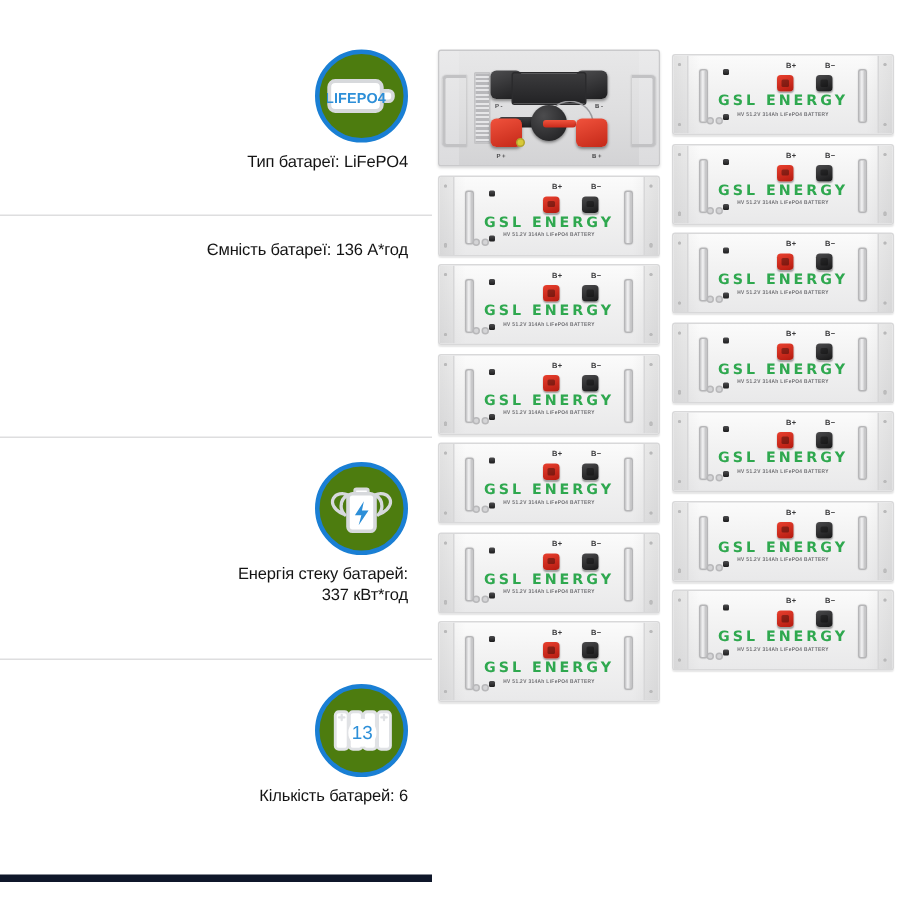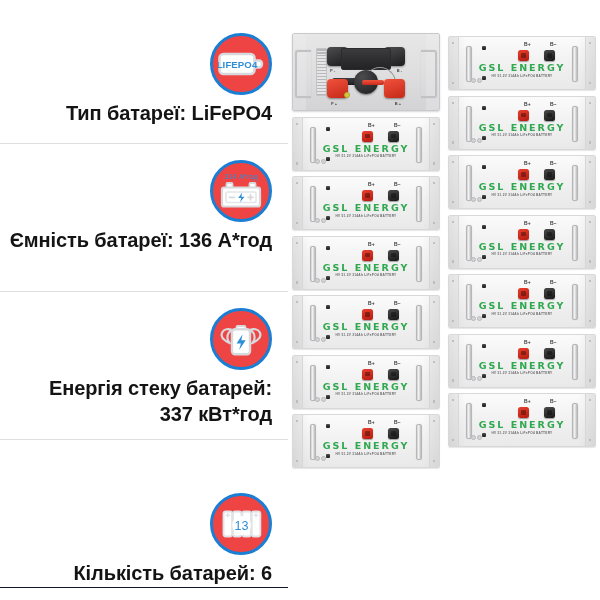--- a/index.html
+++ b/index.html
@@ -21,33 +21,33 @@
   .spec-row{
     position:relative;
     box-sizing:border-box;
     display:flex;
     flex-direction:column;
     align-items:flex-end;
     justify-content:flex-start;
     padding-right:16px;
     border-bottom:1px solid #dededf;
   }
-  .spec-row.last{border-bottom:1px solid #0f172a;justify-content:flex-end;}
+  .spec-row.last{border-bottom:5px solid #0f172a;}
 
   .icon-circle{
     width:62px;height:62px;border-radius:50%;
     border:3px solid #1a7fd4;
     box-sizing:border-box;
     display:flex;align-items:center;justify-content:center;
-    background:#ef4444;
+    background:#4d7c0f;
     margin-bottom:6px;
   }
   .spec-label{
-    font-size:20px;
-    font-weight:bold;
+    font-size:11px;
+    font-weight:normal;
     color:#141414;
     text-align:right;
     line-height:1.28;
     letter-spacing:-0.1px;
     white-space:pre-line;
   }
 
   
   .rack{
     position:relative;
@@ -263,32 +263,20 @@
         <svg class="ic" width="46" height="30" viewBox="0 0 46 30">
           <rect x="1.5" y="5" width="35" height="20" rx="4" ry="4" fill="#fff" stroke="#d7d9dc" stroke-width="2.6"></rect>
           <path d="M37 11.5h4a3 3 0 0 1 3 3v1a3 3 0 0 1-3 3h-4z" fill="#fff" stroke="#d7d9dc" stroke-width="2.4" stroke-linejoin="round"></path>
           <text x="19" y="19.4" text-anchor="middle" font-size="9.6" font-family="Liberation Sans, sans-serif" font-weight="bold" fill="#2d8fd8" letter-spacing="0.1">LIFEPO4</text>
         </svg>
       </div>
       <div class="spec-label">Тип батареї: LiFePO4</div>
     </div>
 
     <div class="spec-row" style="height:148px;padding-top:16px;">
-      <div class="icon-circle">
-        <svg class="ic" width="48" height="42" viewBox="0 0 48 42">
-          <text x="24" y="9" text-anchor="middle" font-size="7.4" font-family="Liberation Sans, sans-serif" fill="#2d8fd8">314 А*год</text>
-          <rect x="9.5" y="13" width="6" height="5" rx="1" fill="#fff" stroke="#d7d9dc" stroke-width="1.8"></rect>
-          <rect x="32.5" y="13" width="6" height="5" rx="1" fill="#fff" stroke="#d7d9dc" stroke-width="1.8"></rect>
-          <rect x="5" y="17.5" width="38" height="19" rx="2" fill="#fff" stroke="#d7d9dc" stroke-width="2.2"></rect>
-          <rect x="9" y="22" width="30" height="10.5" rx="1.5" fill="#fff" stroke="#e3e5e8" stroke-width="1.6"></rect>
-          <path d="M12.5 27.3h5" stroke="#d7d9dc" stroke-width="1.8" stroke-linecap="round"></path>
-          <path d="M31 27.3h5M33.5 24.8v5" stroke="#d7d9dc" stroke-width="1.8" stroke-linecap="round"></path>
-          <path d="M25.2 22.6l-4 5.4h3.1l-1.2 4.3 4.4-5.6h-3.1z" fill="#2d8fd8"></path>
-        </svg>
-      </div>
       <div class="spec-label">Ємність батареї: 136 А*год</div>
     </div>
 
     <div class="spec-row" style="height:148px;padding-top:16px;">
       <div class="icon-circle">
         <svg class="ic" width="48" height="36" viewBox="0 0 48 36">
           <path d="M15 9c-3.5-1.8-8-1-9.7 2.2-1.6 3 .2 6 2 7.6 1.4 1.3 3.2 2.4 5.3 3.2
                    M15 9c-2.8 1.4-4.6 4.3-4.6 7.4 0 2.4 1 4.4 2.5 5.9" fill="none" stroke="#d7d9dc" stroke-width="2.2" stroke-linecap="round"></path>
           <path d="M33 9c3.5-1.8 8-1 9.7 2.2 1.6 3-.2 6-2 7.6-1.4 1.3-3.2 2.4-5.3 3.2
                    M33 9c2.8 1.4 4.6 4.3 4.6 7.4 0 2.4-1 4.4-2.5 5.9" fill="none" stroke="#d7d9dc" stroke-width="2.2" stroke-linecap="round"></path>

